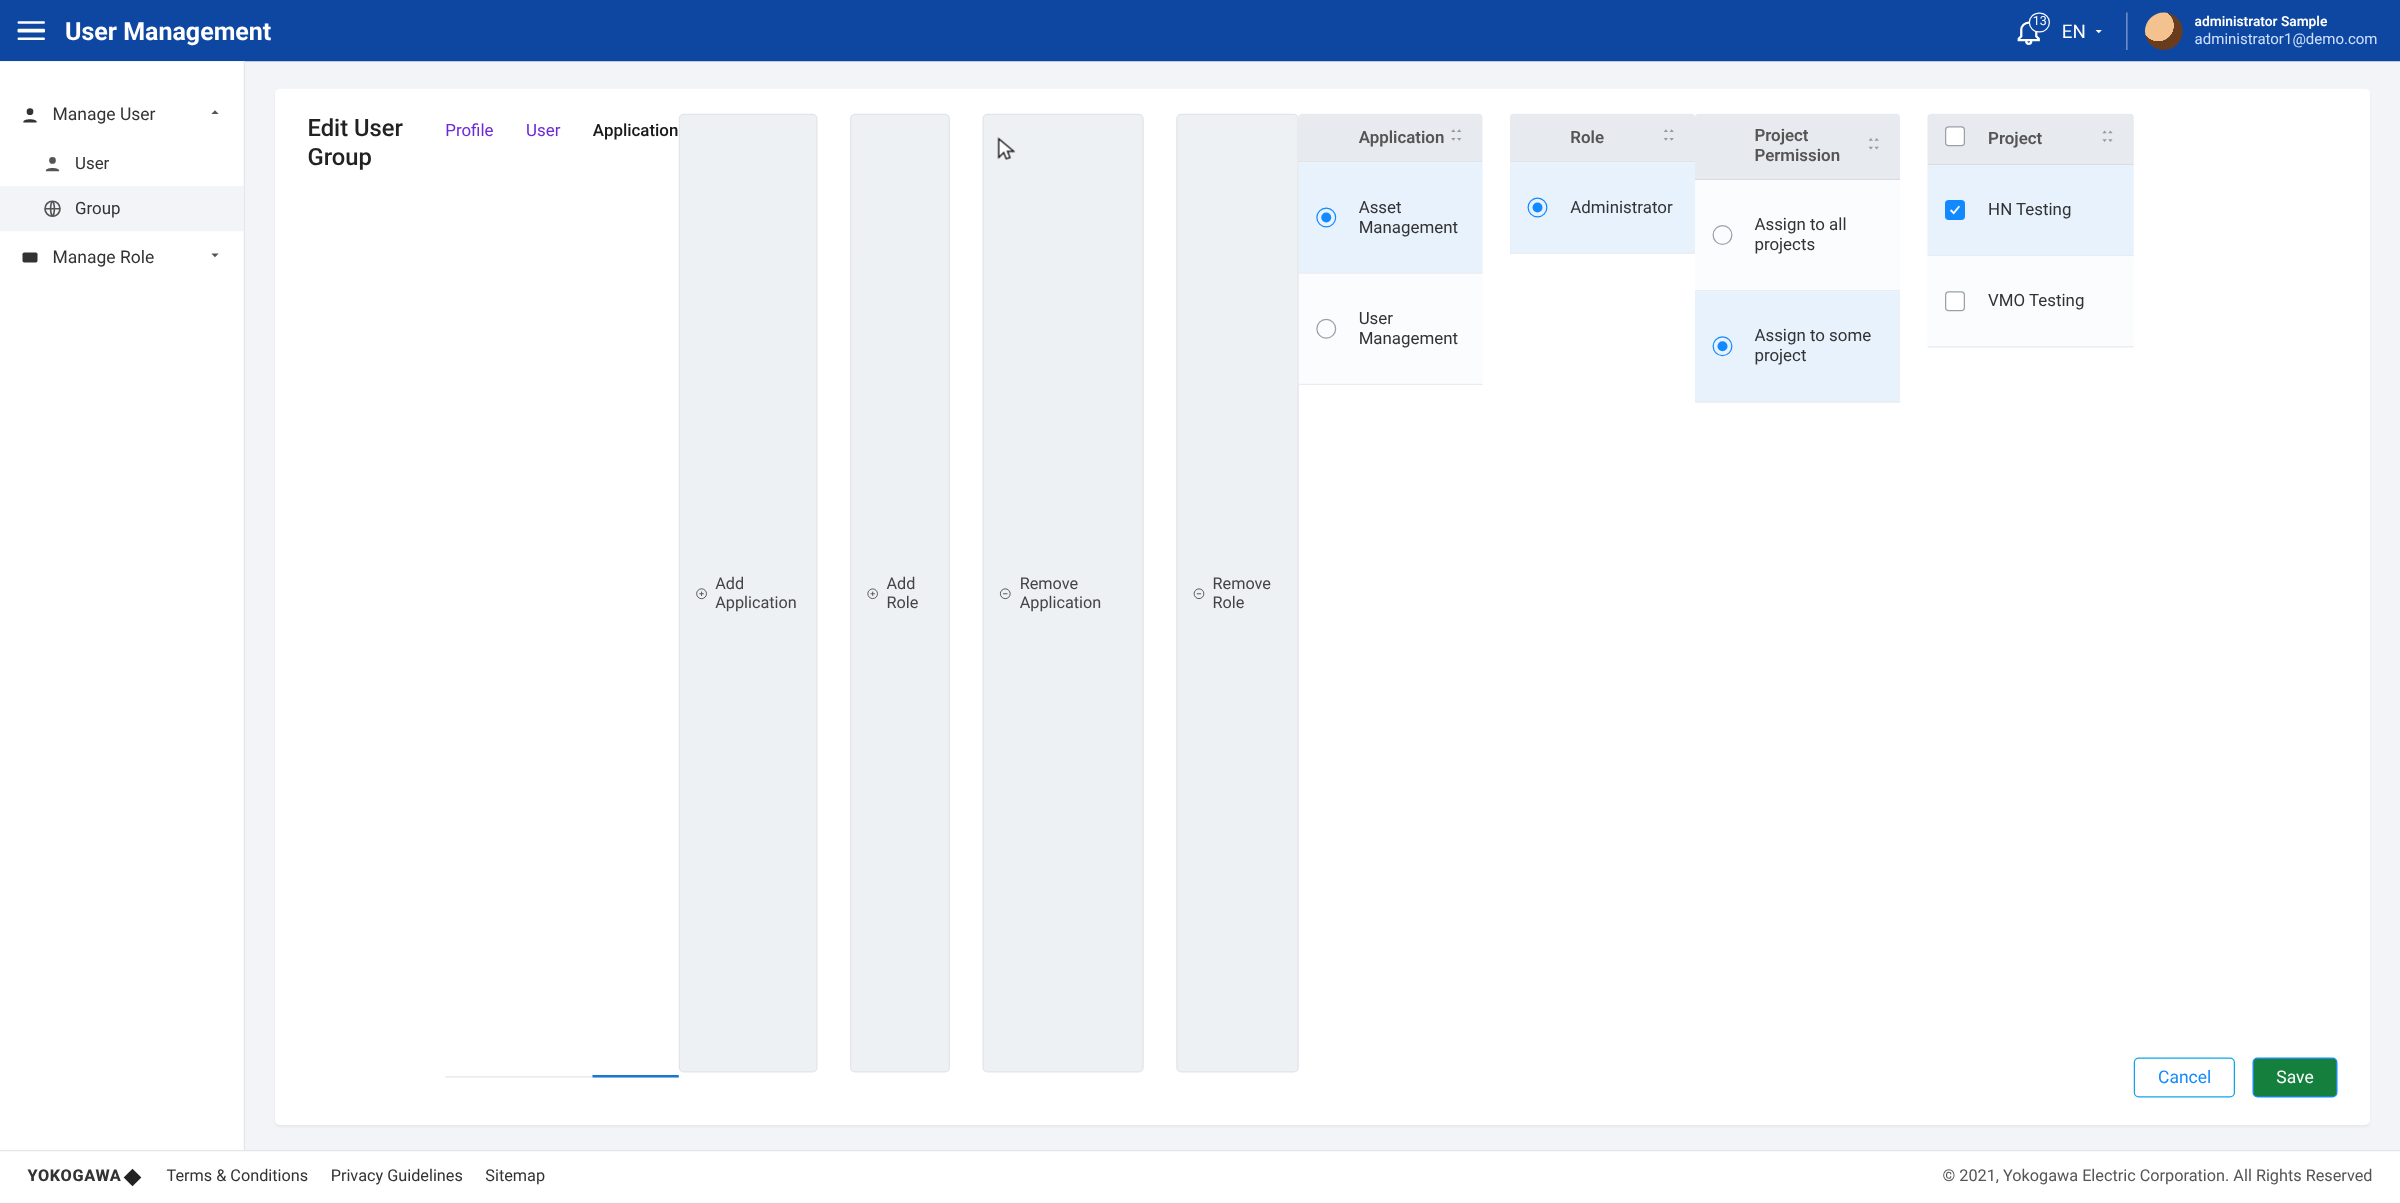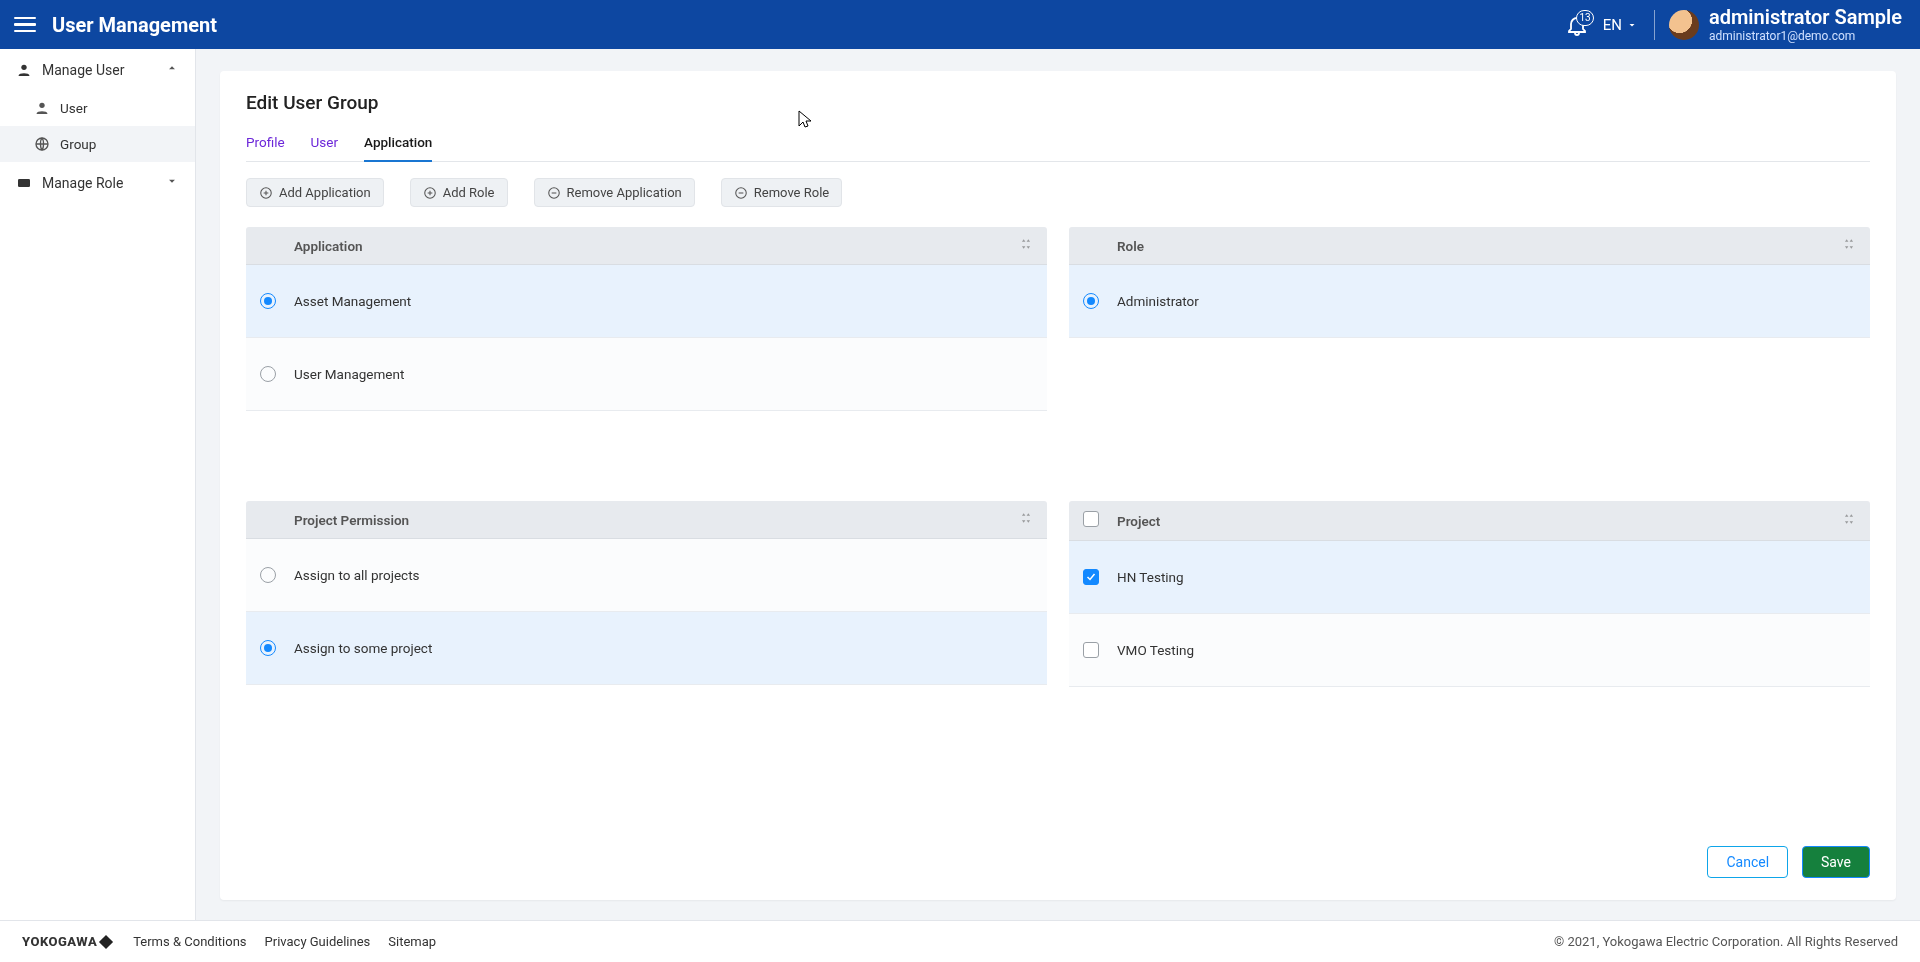--- a/index.html
+++ b/index.html
@@ -35,30 +35,30 @@
     font-size:10px; line-height:14px; text-align:center; color:#fff; padding:0 2px;
   }
 
   .lang { display:flex; align-items:center; gap:4px; margin-right:16px; cursor:pointer; font-size:15px;}
   .lang svg{width:12px;height:12px;fill:#fff;}
 
   .vline { width:1px; height:30px; background:rgba(255,255,255,.5); margin-right:14px;}
 
   .avatar { width:30px; height:30px; border-radius:50%; background:radial-gradient(circle at 35% 35%, #f3c28f 0 45%, #6a3c1e 46% 100%); margin-right:10px;}
   .user-block { display:flex; flex-direction:column; line-height:1.2;}
-  .user-name { font-weight:600; font-size:20px;}
+  .user-name { font-weight:600; font-size:11px;}
   .user-email { font-size:12px; color:#cfe0ff;}
 
   
   .shell { display:flex; height: calc(100% - 49px - 42px); }
 
   
   .sidebar {
     width:196px; background:#fff; border-right:1px solid #e2e5ea;
-    padding-top:0; flex:0 0 196px;
+    padding-top:22px; flex:0 0 196px;
   }
   .side-group-h {
     display:flex; align-items:center; gap:10px; padding:12px 16px; cursor:pointer;
   }
   .side-group-h .chev { margin-left:auto;}
   .side-icon { width:16px; height:16px; flex:0 0 16px;}
   .side-icon svg{width:16px;height:16px;fill:#333;}
   .side-item {
     display:flex; align-items:center; gap:10px; padding:10px 16px 10px 34px; cursor:pointer;
     font-size:13.5px;
@@ -66,21 +66,21 @@
   .side-item .side-icon svg{fill:#555;}
   .side-item.active { background:#f2f4f7;}
   .chev svg{width:14px;height:14px;fill:#555;}
 
   
   .main { flex:1; overflow:auto; padding: 22px 24px 20px 24px;}
   .card {
     background:#fff; border-radius:4px; box-shadow:0 1px 2px rgba(0,0,0,.05);
     padding: 20px 26px 22px 26px;
     min-height: 100%;
-    display:flex; flex-direction:column;
+    display:flex; flex-direction:row;
   }
   .page-title { font-size:19px; font-weight:500; color:#222; margin-bottom:14px;}
 
   .tabs { display:flex; gap:26px; border-bottom:1px solid #e3e6ea; margin-bottom:16px;}
   .tab { padding:6px 0 10px 0; font-size:13.5px; color:#6d28d9; cursor:pointer;}
   .tab.active { color:#1a1a1a; font-weight:500; border-bottom:2px solid #1976d2; margin-bottom:-1px;}
 
   .toolbar { display:flex; gap:26px; margin-bottom:20px;}
   .tbtn {
     display:flex; align-items:center; gap:6px;

